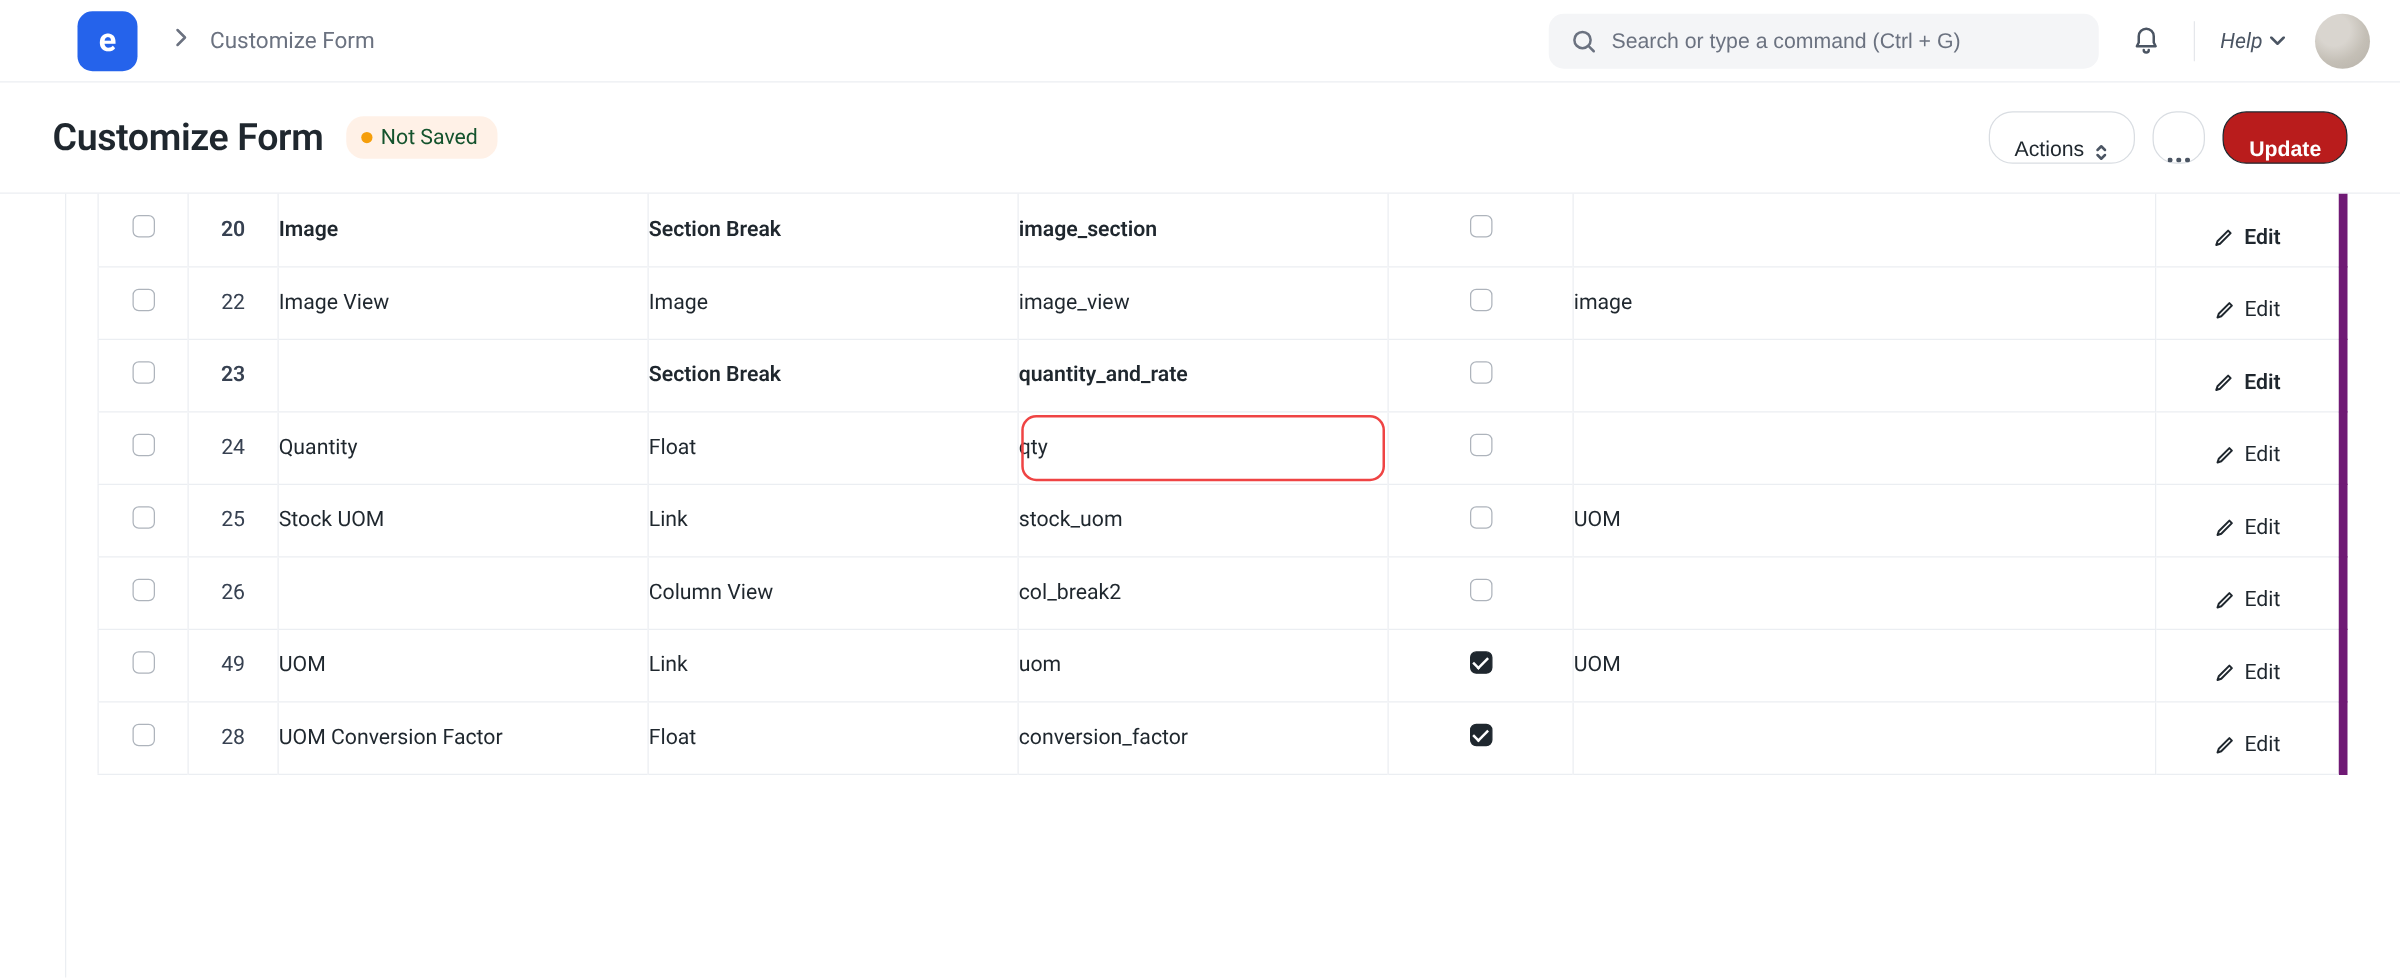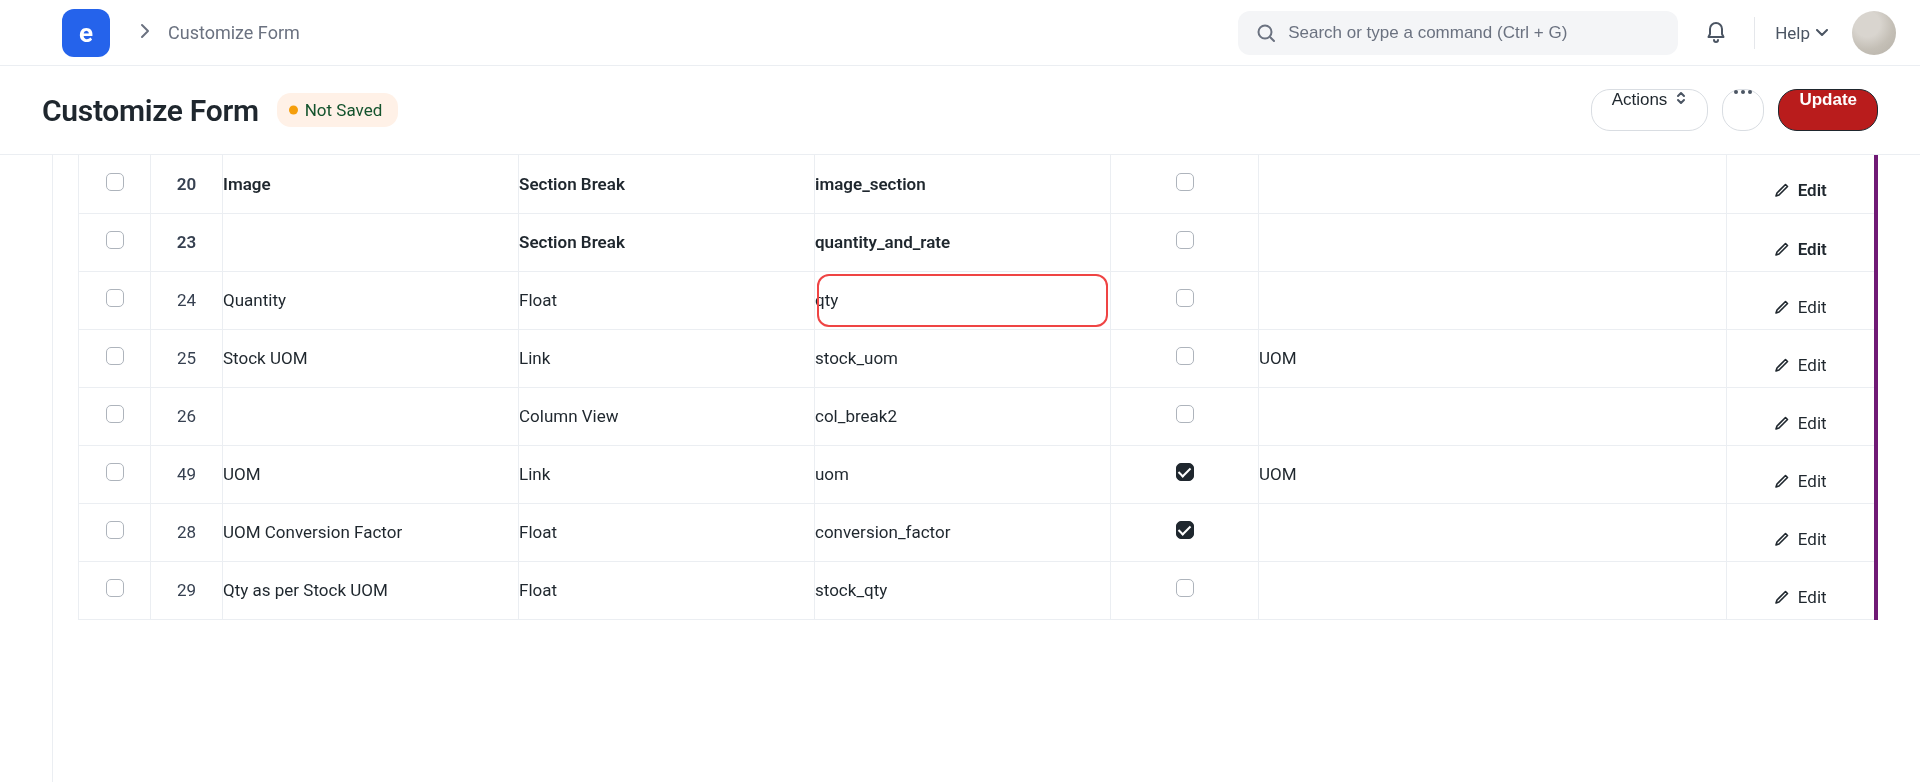--- a/index.html
+++ b/index.html
@@ -13,38 +13,38 @@
   .breadcrumb-text { color: #6b7280; font-size: 18px; }
 
   .appbar-right { margin-left: auto; display: flex; align-items: center; gap: 20px; }
   .searchbox { width: 440px; height: 44px; background: #f4f5f7; border-radius: 12px; display: flex; align-items: center; padding: 0 18px; color: #6b7280; }
   .searchbox svg { flex-shrink: 0; margin-right: 12px; }
   .searchbox input { border: none; background: transparent; outline: none; font-size: 17px; width: 100%; color: #6d28d9; }
   .searchbox input::placeholder { color: #6b7280; }
 
   .bell-btn { width: 36px; height: 36px; display: flex; align-items: center; justify-content: center; color: #4b5563; }
   .divider-v { width: 1px; height: 32px; background: #e5e7eb; }
-  .help-btn { display: flex; align-items: center; gap: 6px; color: #4b5563; font-size: 17px; cursor: pointer; }
+  .help-btn { display: flex; align-items: center; gap: 6px; color: #4b5563; font-size: 17px; cursor: pointer; font-style: italic; }
   .avatar { width: 44px; height: 44px; border-radius: 50%; background: radial-gradient(circle at 35% 30%, #d9d5cf 0 30%, #c4bfb6 60%, #b6b1a8 100%); margin-left: 4px; }
 
   
   .page-header { height: 89px; display: flex; align-items: center; padding: 0 42px; border-bottom: 1px solid #ebeef2; }
   .page-title { font-size: 30px; font-weight: 600; letter-spacing: -0.01em; margin-right: 18px; }
   .status-pill { background: #fff1e7; color: #14532d; border-radius: 14px; padding: 7px 16px 7px 28px; font-size: 17px; position: relative; }
   .status-pill::before { content: ""; position: absolute; left: 12px; top: 50%; transform: translateY(-50%); width: 9px; height: 9px; background: #f59e0b; border-radius: 50%; }
 
   .page-header-right { margin-left: auto; display: flex; align-items: center; gap: 14px; }
-  .btn { height: 42px; padding: 0 20px; border-radius: 19px; border: 1px solid #d9dde2; background: #fff; display: flex; align-items: flex-start; gap: 8px; font-size: 17px; color: #1f272e; cursor: pointer; }
+  .btn { height: 42px; padding: 0 20px; border-radius: 19px; border: 1px solid #d9dde2; background: #fff; display: flex; align-items: flex-end; gap: 8px; font-size: 17px; color: #1f272e; cursor: pointer; }
   .btn.icon-only { padding: 0; width: 42px; justify-content: center; }
   .btn.primary { background: #b91c1c; color: #fff; border-color: #1f272e; font-weight: 600; }
   .btn svg { flex-shrink: 0; }
 
   
   .table-wrap { padding: 0 42px; }
-  .table { width: 100%; border-collapse: collapse; border-left: 1px solid #ebeef2; border-right: 4px solid #701a75; }
+  .table { width: 100%; border-collapse: collapse; border-left: 1px solid #ebeef2; border-right: 7px solid #701a75; }
   .table tr { height: 58px; border-bottom: 1px solid #ebeef2; }
   .table td { padding: 0; vertical-align: middle; border-right: 1px solid #ebeef2; }
 
   
   .col-check  { width: 72px;  text-align: center; }
   .col-num    { width: 72px;  text-align: center; color: #374151; }
   .col-label  { width: 296px; padding-left: 14px; }
   .col-type   { width: 296px; padding-left: 14px; }
   .col-field  { width: 296px; padding-left: 14px; }
   .col-flag   { width: 148px; text-align: center; }
@@ -146,20 +146,35 @@
           <td class="col-opts"></td>
           <td class="col-edit"><span class="edit-btn bold">
               <svg width="16" height="16" viewBox="0 0 16 16" fill="none">
                 <path d="M11.5 2.5l2 2L5 13l-3 1 1-3 8.5-8.5Z" stroke="#1f272e" stroke-width="1.6" stroke-linejoin="round"></path>
               </svg>
               <span>Edit</span>
             </span></td>
         </tr>
         <tr>
           <td class="col-check"><span class="chk"></span></td>
+          <td class="col-num ">22</td>
+          <td class="col-label ">Image View</td>
+          <td class="col-type ">Image</td>
+          <td class="col-field  "><span>image_view</span></td>
+          <td class="col-flag"><span class="chk"></span></td>
+          <td class="col-opts">image</td>
+          <td class="col-edit"><span class="edit-btn ">
+              <svg width="16" height="16" viewBox="0 0 16 16" fill="none">
+                <path d="M11.5 2.5l2 2L5 13l-3 1 1-3 8.5-8.5Z" stroke="#1f272e" stroke-width="1.6" stroke-linejoin="round"></path>
+              </svg>
+              <span>Edit</span>
+            </span></td>
+        </tr>
+        <tr>
+          <td class="col-check"><span class="chk"></span></td>
           <td class="col-num bold">23</td>
           <td class="col-label bold"></td>
           <td class="col-type bold">Section Break</td>
           <td class="col-field  bold"><span>quantity_and_rate</span></td>
           <td class="col-flag"><span class="chk"></span></td>
           <td class="col-opts"></td>
           <td class="col-edit"><span class="edit-btn bold">
               <svg width="16" height="16" viewBox="0 0 16 16" fill="none">
                 <path d="M11.5 2.5l2 2L5 13l-3 1 1-3 8.5-8.5Z" stroke="#1f272e" stroke-width="1.6" stroke-linejoin="round"></path>
               </svg>
@@ -234,31 +249,16 @@
           <td class="col-field  "><span>conversion_factor</span></td>
           <td class="col-flag"><span class="chk filled"></span></td>
           <td class="col-opts"></td>
           <td class="col-edit"><span class="edit-btn ">
               <svg width="16" height="16" viewBox="0 0 16 16" fill="none">
                 <path d="M11.5 2.5l2 2L5 13l-3 1 1-3 8.5-8.5Z" stroke="#1f272e" stroke-width="1.6" stroke-linejoin="round"></path>
               </svg>
               <span>Edit</span>
             </span></td>
         </tr>
-        <tr>
-          <td class="col-check"><span class="chk"></span></td>
-          <td class="col-num ">29</td>
-          <td class="col-label ">Qty as per Stock UOM</td>
-          <td class="col-type ">Float</td>
-          <td class="col-field  "><span>stock_qty</span></td>
-          <td class="col-flag"><span class="chk"></span></td>
-          <td class="col-opts"></td>
-          <td class="col-edit"><span class="edit-btn ">
-              <svg width="16" height="16" viewBox="0 0 16 16" fill="none">
-                <path d="M11.5 2.5l2 2L5 13l-3 1 1-3 8.5-8.5Z" stroke="#1f272e" stroke-width="1.6" stroke-linejoin="round"></path>
-              </svg>
-              <span>Edit</span>
-            </span></td>
-        </tr>
       </tbody>
   </table>
 </div>
 <div class="tree-gutter"></div>
 
 </body></html>

